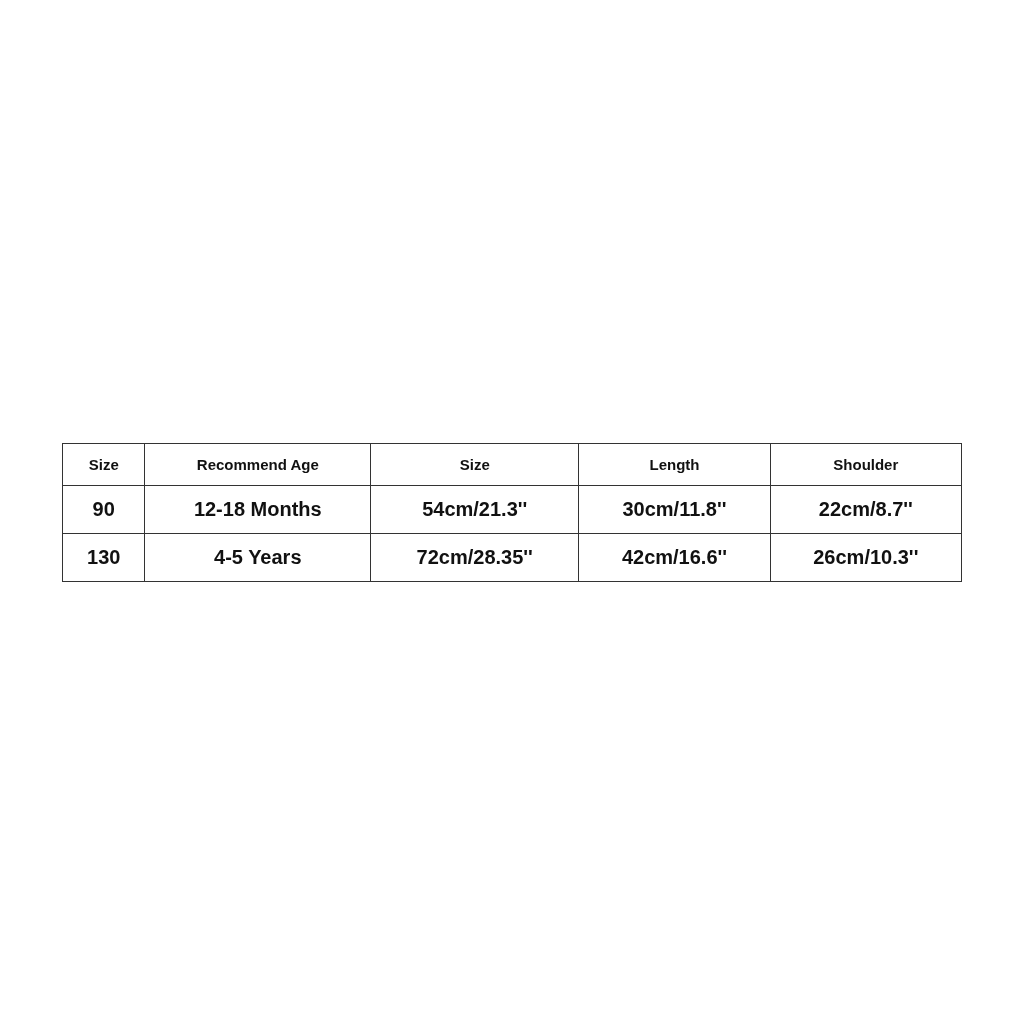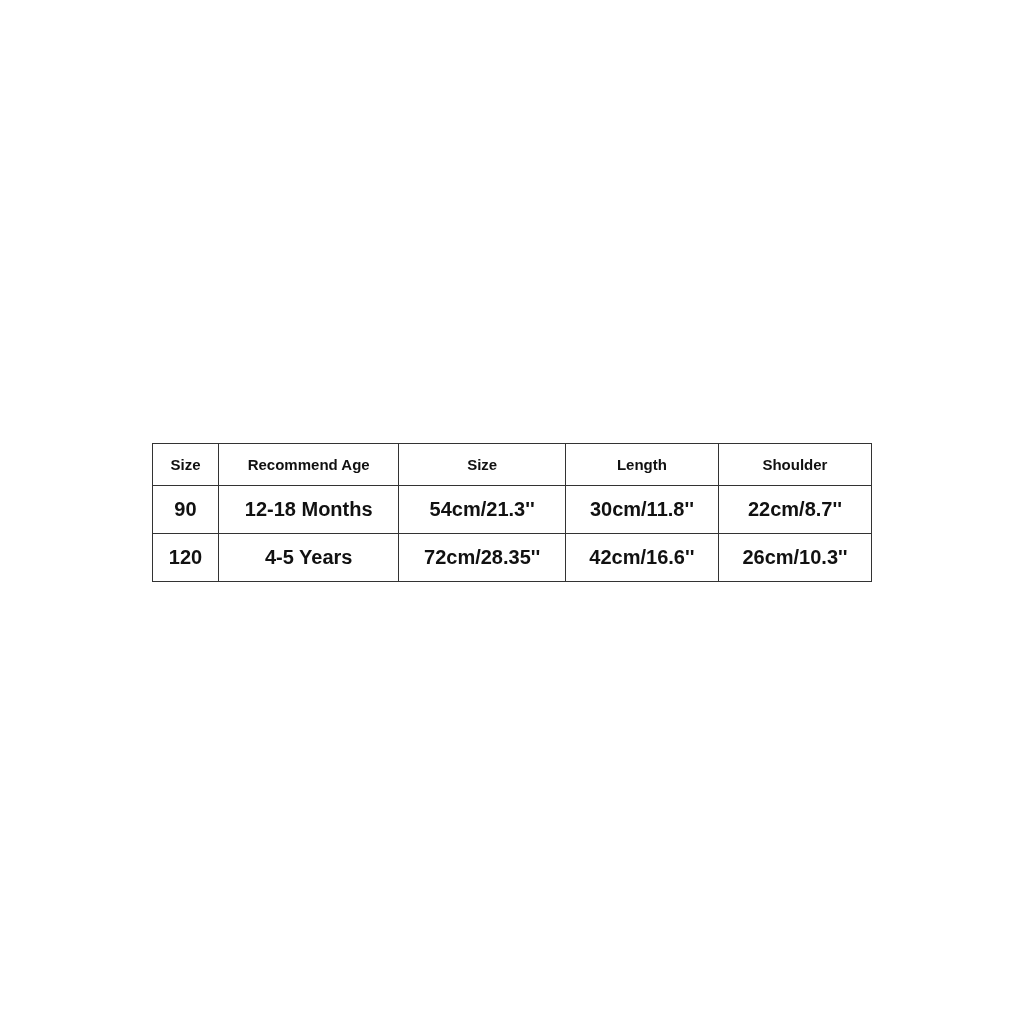--- a/index.html
+++ b/index.html
@@ -12,21 +12,21 @@
       width: 1024px;
       height: 1024px;
       background: #ffffff;
       display: flex;
       align-items: center;
       justify-content: center;
       font-family: Arial, sans-serif;
     }
 
     .table-container {
-      width: 720px;
+      width: 900px;
     }
 
     table {
       width: 100%;
       border-collapse: collapse;
       border: 1.5px solid #333;
     }
 
     th, td {
       border: 1.5px solid #333;
@@ -61,21 +61,21 @@
     </thead>
     <tbody id="table-body">
     <tr>
           <td>90</td>
           <td>12-18 Months</td>
           <td>54cm/21.3''</td>
           <td>30cm/11.8''</td>
           <td>22cm/8.7''</td>
         </tr>
         <tr>
-          <td>120</td>
+          <td>130</td>
           <td>4-5 Years</td>
           <td>72cm/28.35''</td>
           <td>42cm/16.6''</td>
           <td>26cm/10.3''</td>
         </tr>
       </tbody>
   </table>
 </div>
 
 </body></html>

